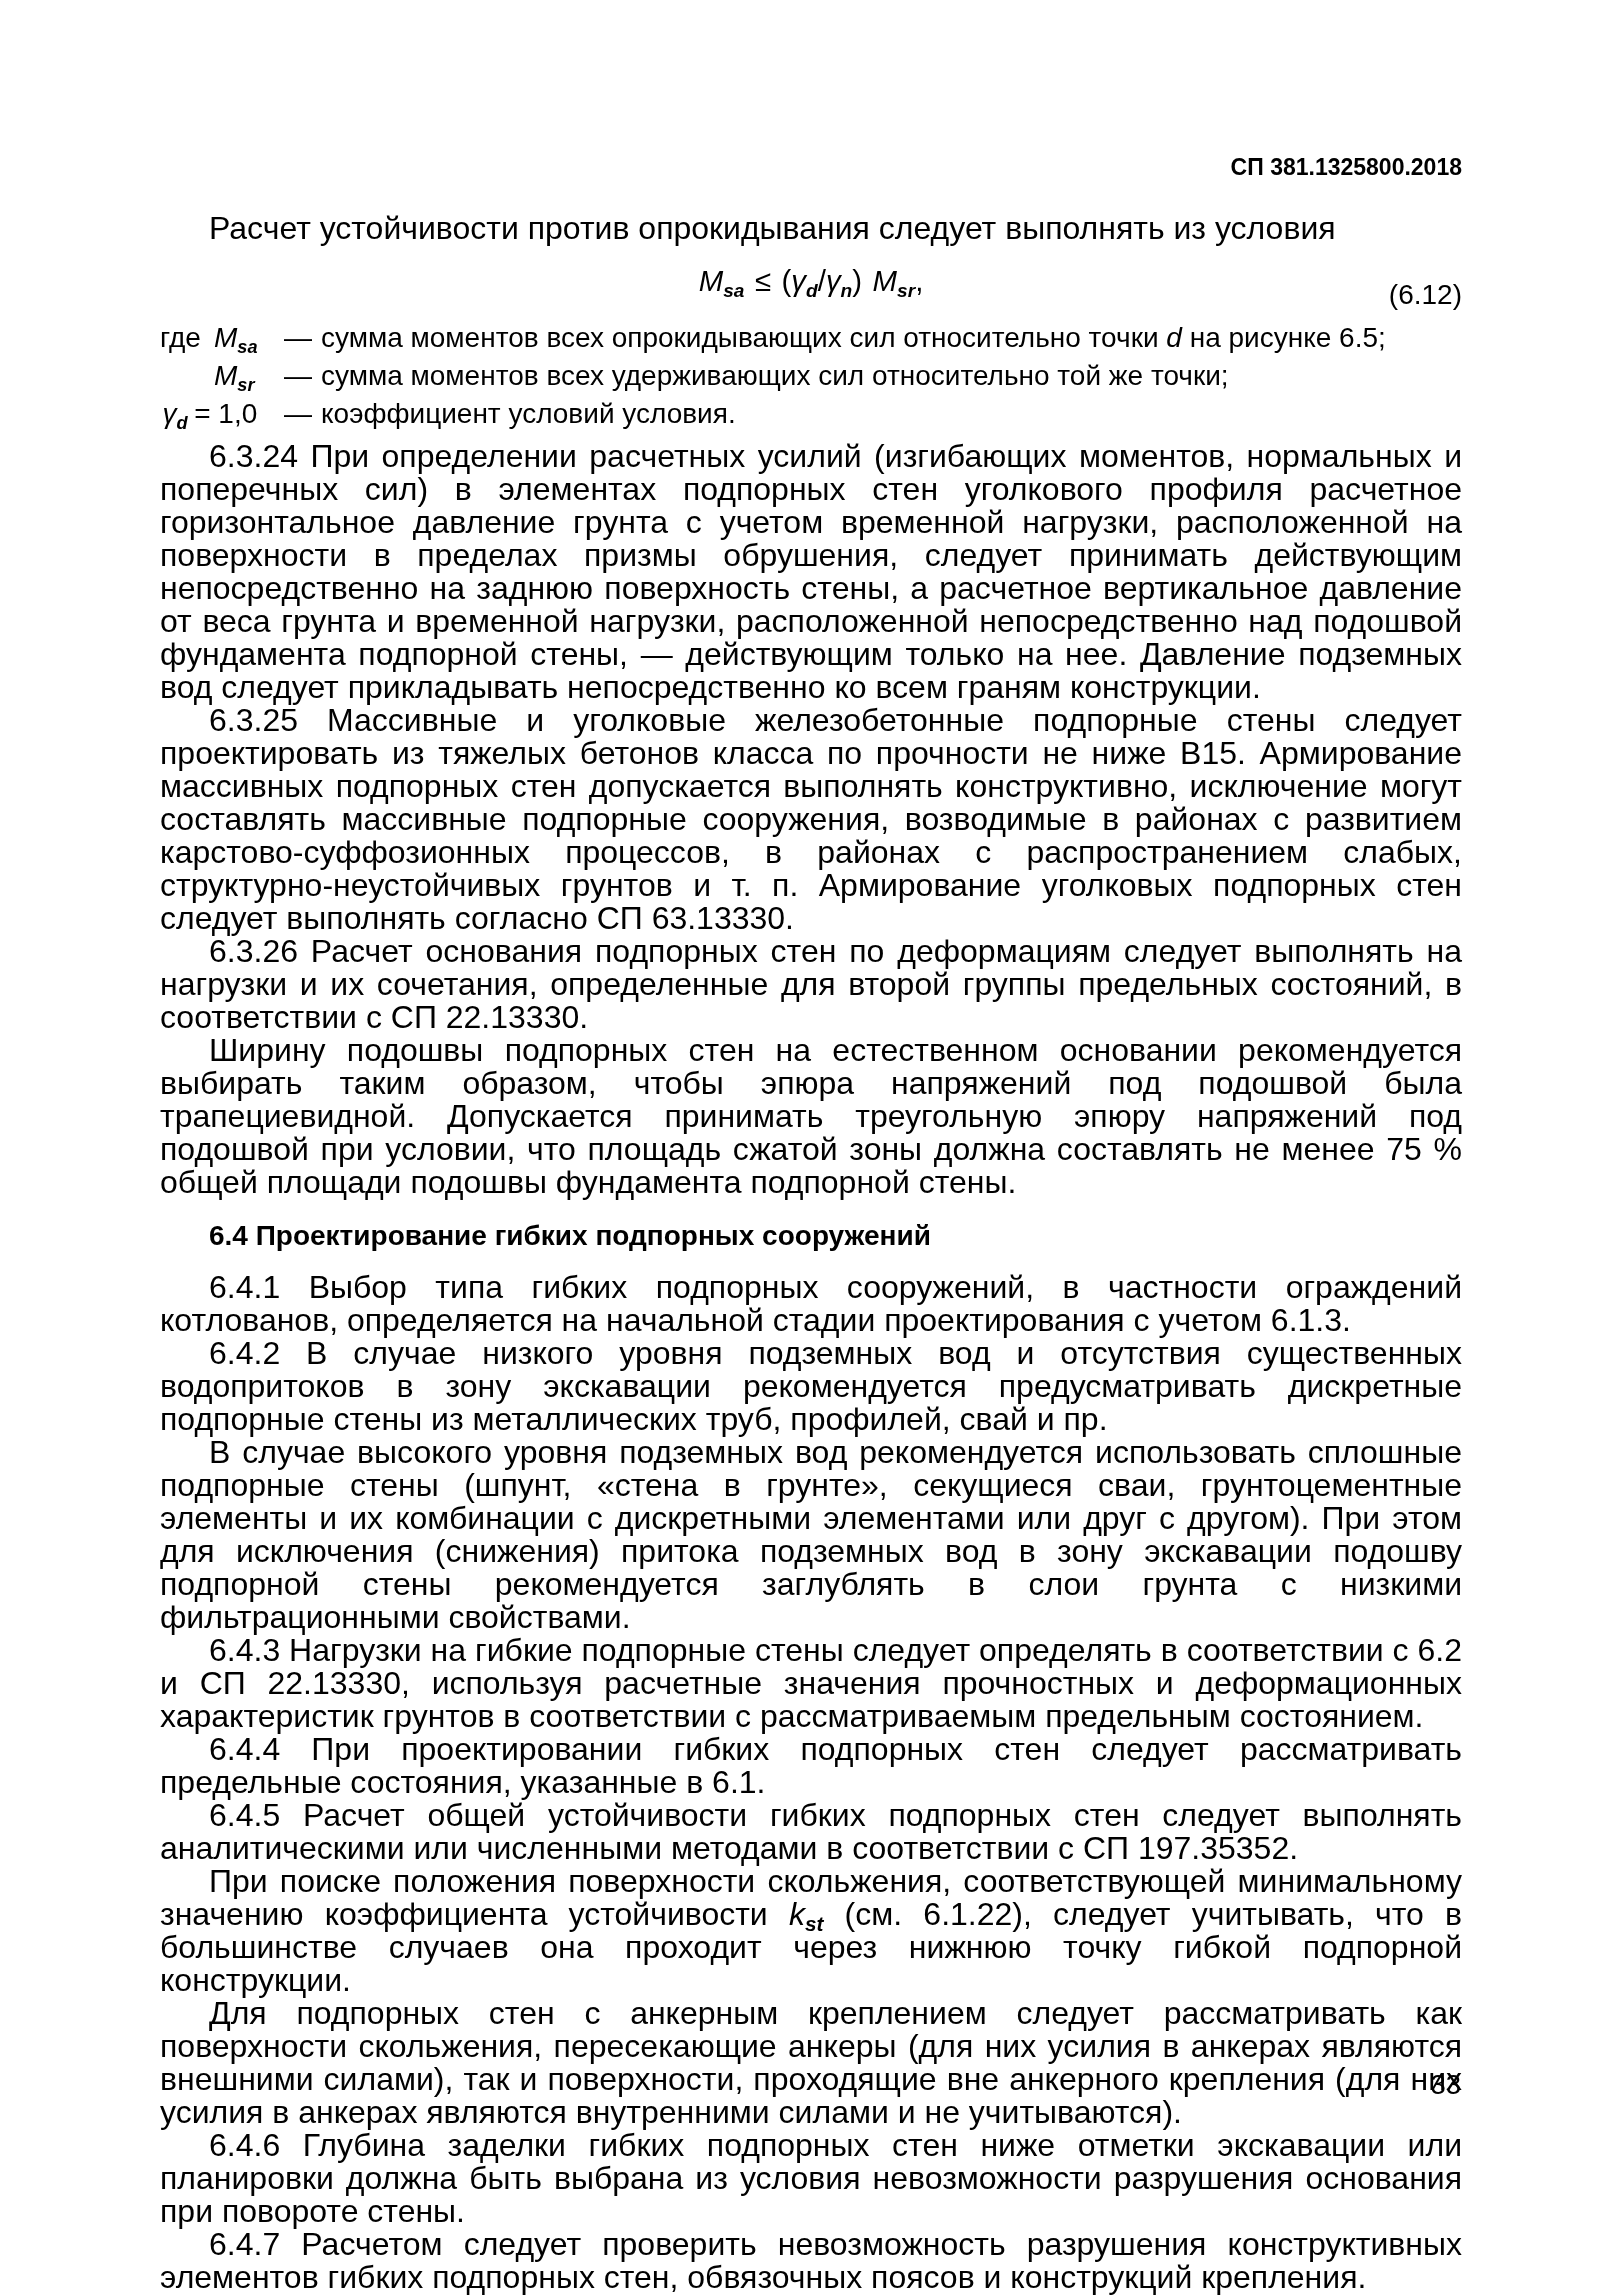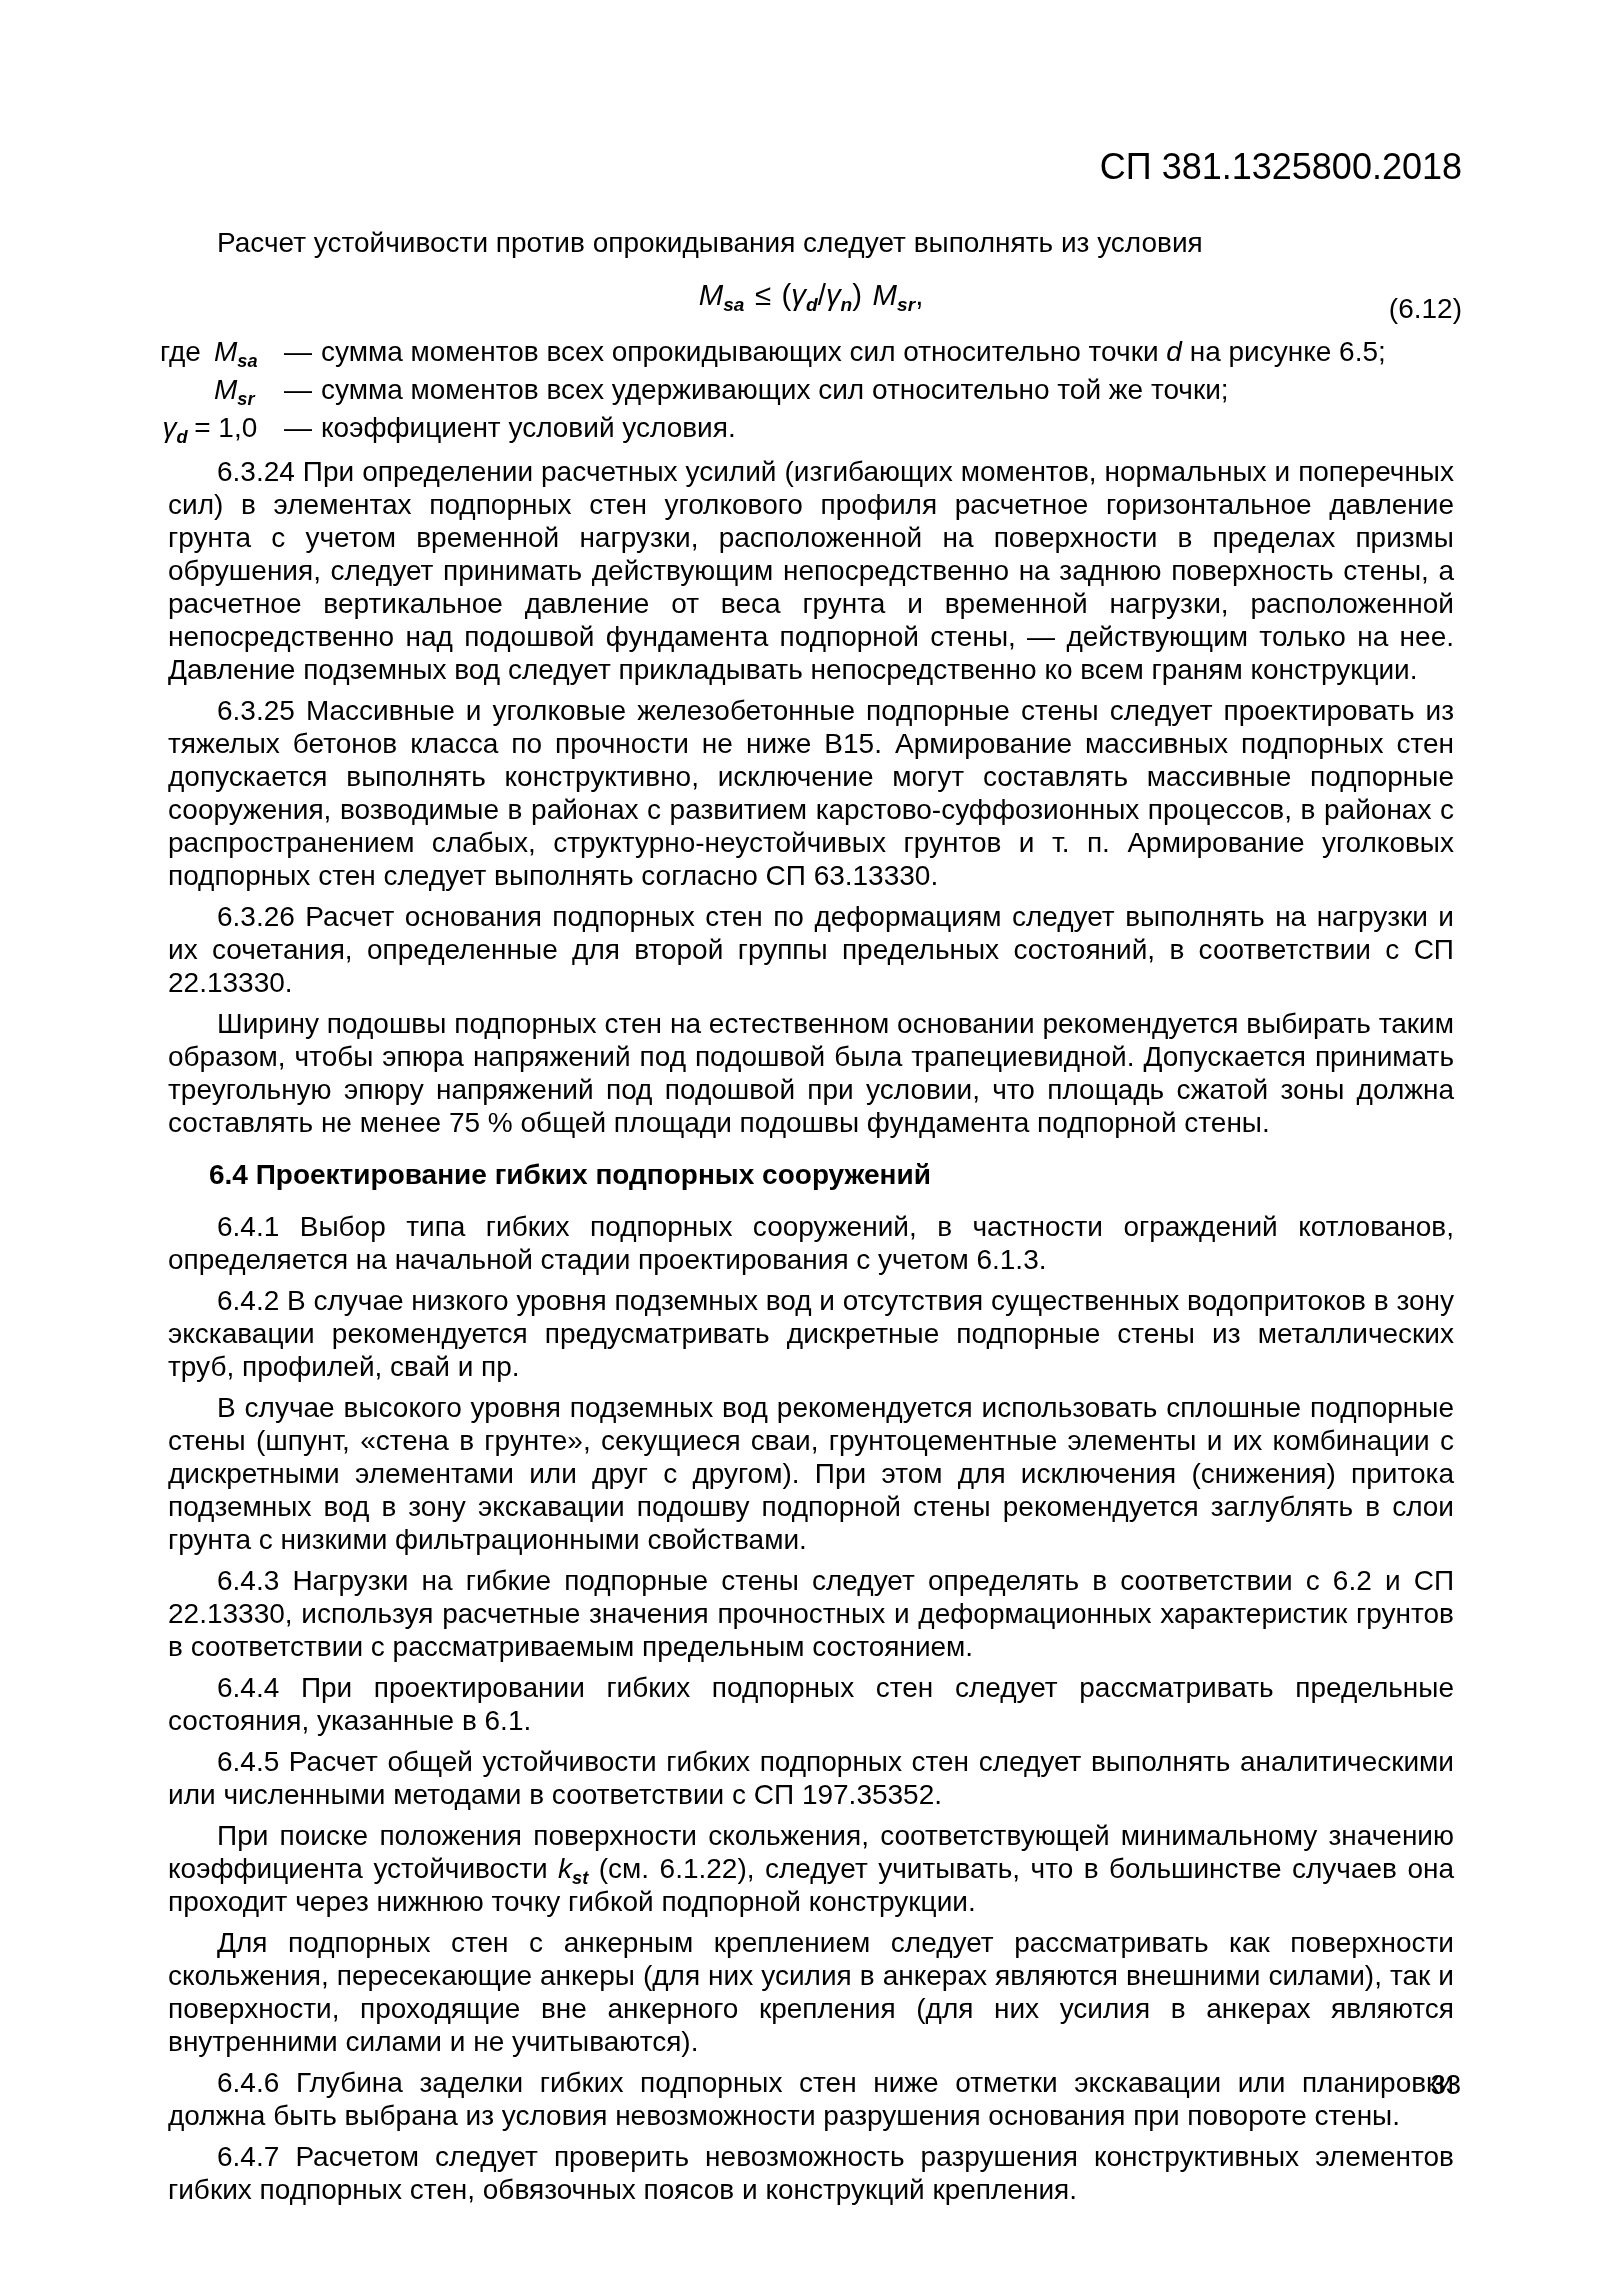--- a/index.html
+++ b/index.html
@@ -8,29 +8,29 @@
     font-family: "Liberation Sans", sans-serif;
     color: #000;
     position: relative;
     overflow: hidden;
   }
   .page { position: relative; width: 1623px; height: 2295px; background: #fff; }
   .content { position: absolute; left: 160px; top: 152px; width: 1302px; }
 
   .doc-code {
     text-align: right;
-    font-weight: normal;
-    font-size: 36px;
+    font-weight: bold;
+    font-size: 23px;
     line-height: 30px;
-    margin: 0 0 44px 0;
+    margin: 0 0 30px 0;
   }
 
   p.body {
-    margin: 8px;
-    font-size: 28px;
+    margin: 0;
+    font-size: 32px;
     line-height: 33px;
     text-align: justify;
     text-indent: 49px;
   }
 
   
   .formula-row {
     position: relative;
     margin: 17px 0 19.6px 0;
     font-size: 29.4px;

